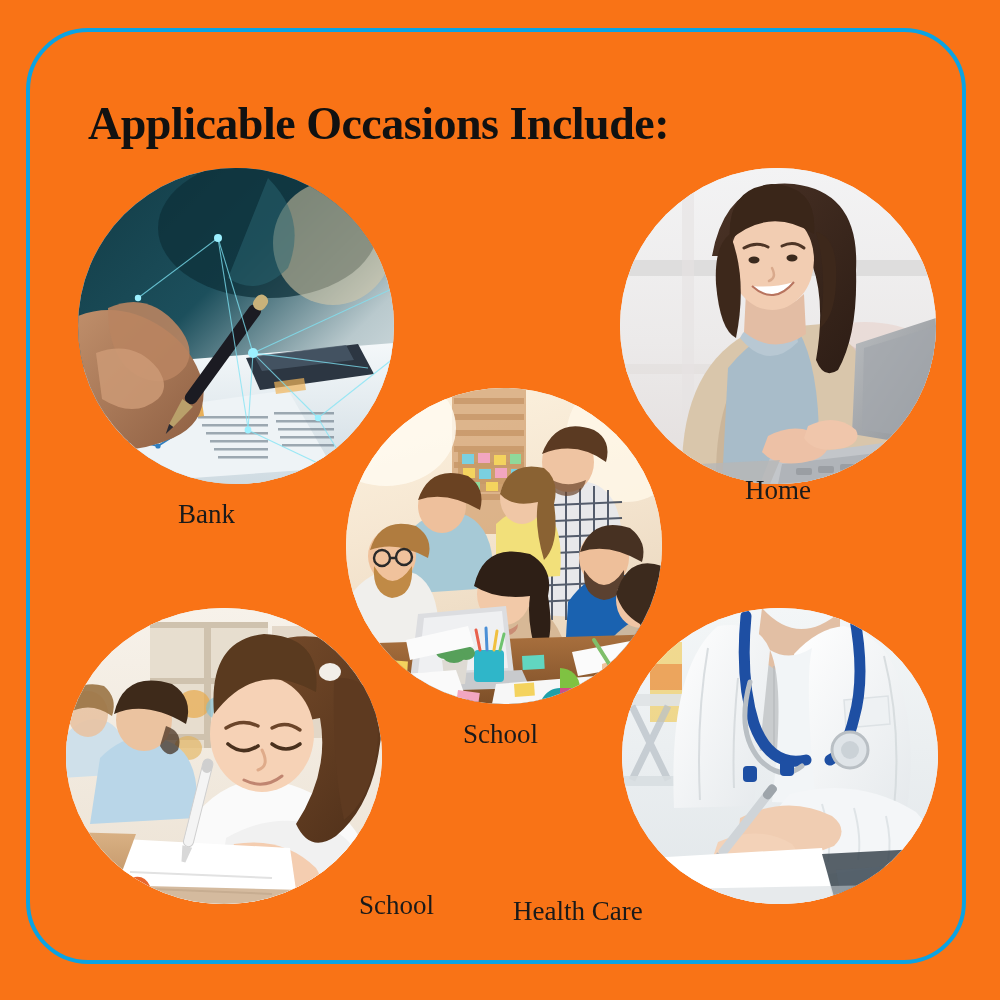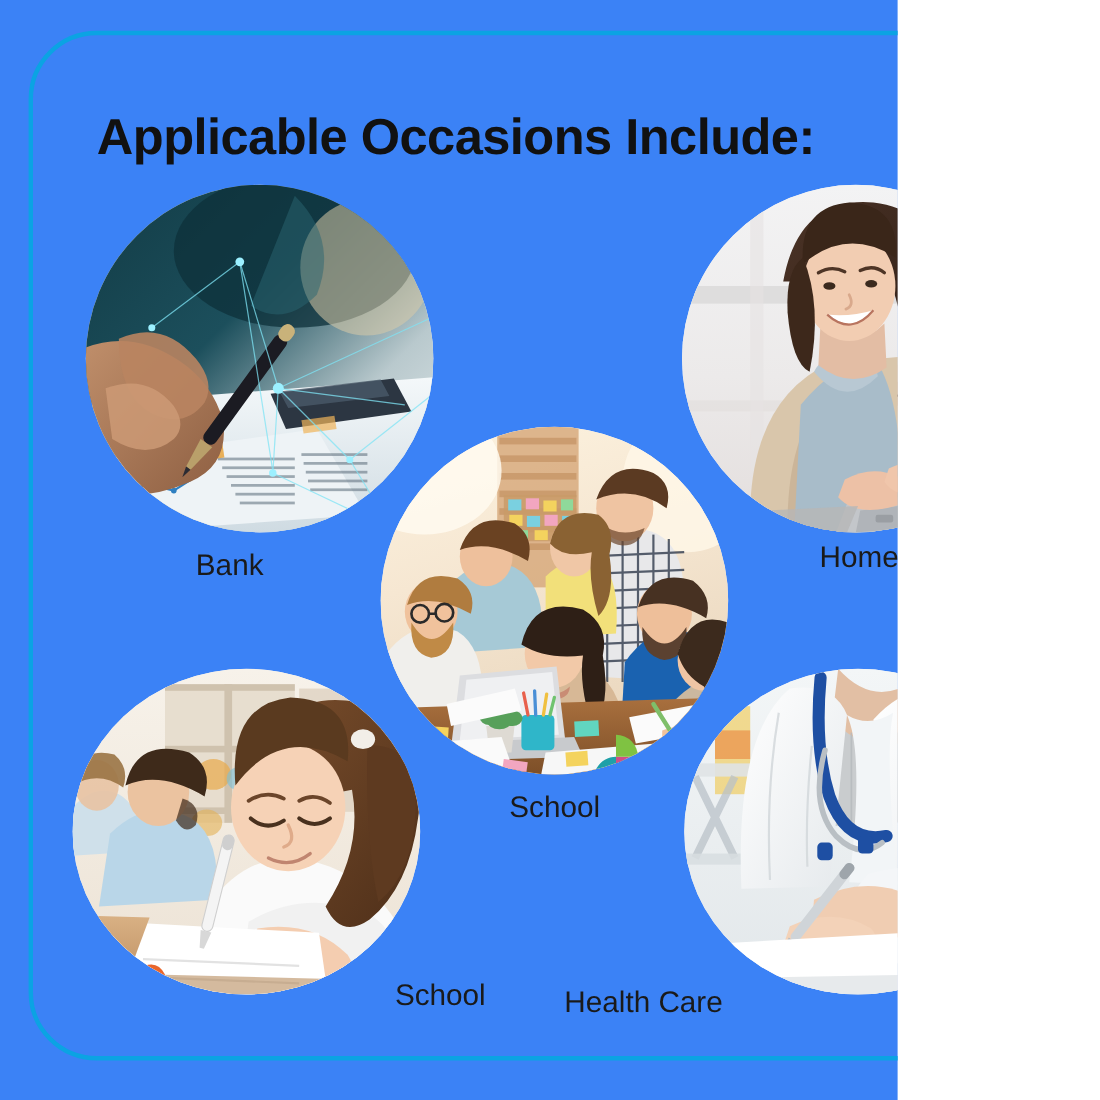--- a/index.html
+++ b/index.html
@@ -2,25 +2,25 @@
 <html><head>
 <meta charset="utf-8">
 <style>
   html, body {
     margin: 0;
     padding: 0;
     background: #ffffff;
   }
   #page {
     position: relative;
-    width: 816px;
+    width: 1000px;
     height: 1000px;
-    background: #3b82f6;
+    background: #f97316;
     overflow: hidden;
-    font-family: Liberation Sans, sans-serif;
+    font-family: Liberation Serif, serif;
   }
   
   #frame {
     position: absolute;
     left: 26px;
     top: 28px;
     width: 940px;
     height: 936px;
     border: 4px solid #0BA3E3;
     border-radius: 62px;
@@ -57,21 +57,21 @@
 
   
   .label {
     position: absolute;
     font-size: 27px;
     font-weight: normal;
     color: #1a1a1a;
     white-space: nowrap;
   }
   #l-bank   { left: 178px; top: 499px; }
-  #l-home   { left: 745px; top: 491px; }
+  #l-home   { left: 745px; top: 475px; }
   #l-office { left: 463px; top: 719px; }
   #l-school { left: 333px; top: 890px; margin-left: 26px; }
   #l-health { left: 502px; top: 896px; margin-left: 11px; }
 </style>
 </head>
 <body>
 
 <div id="page">
 
   <div id="frame"></div>

